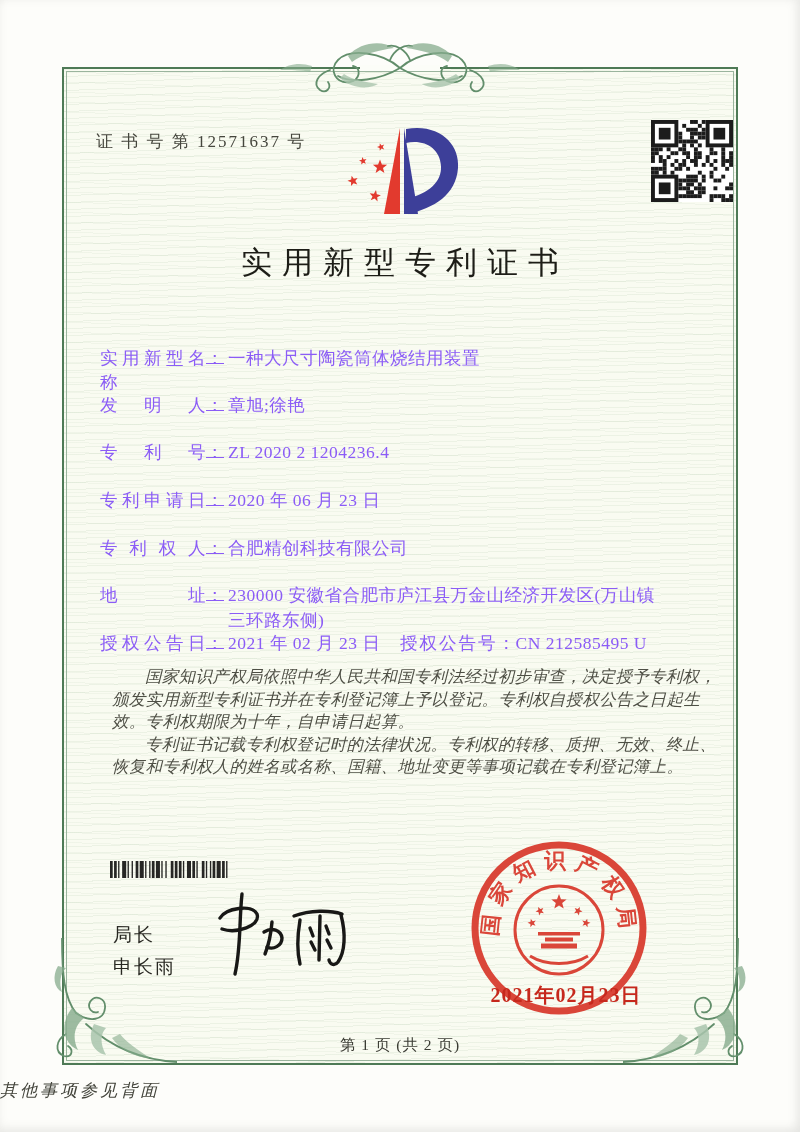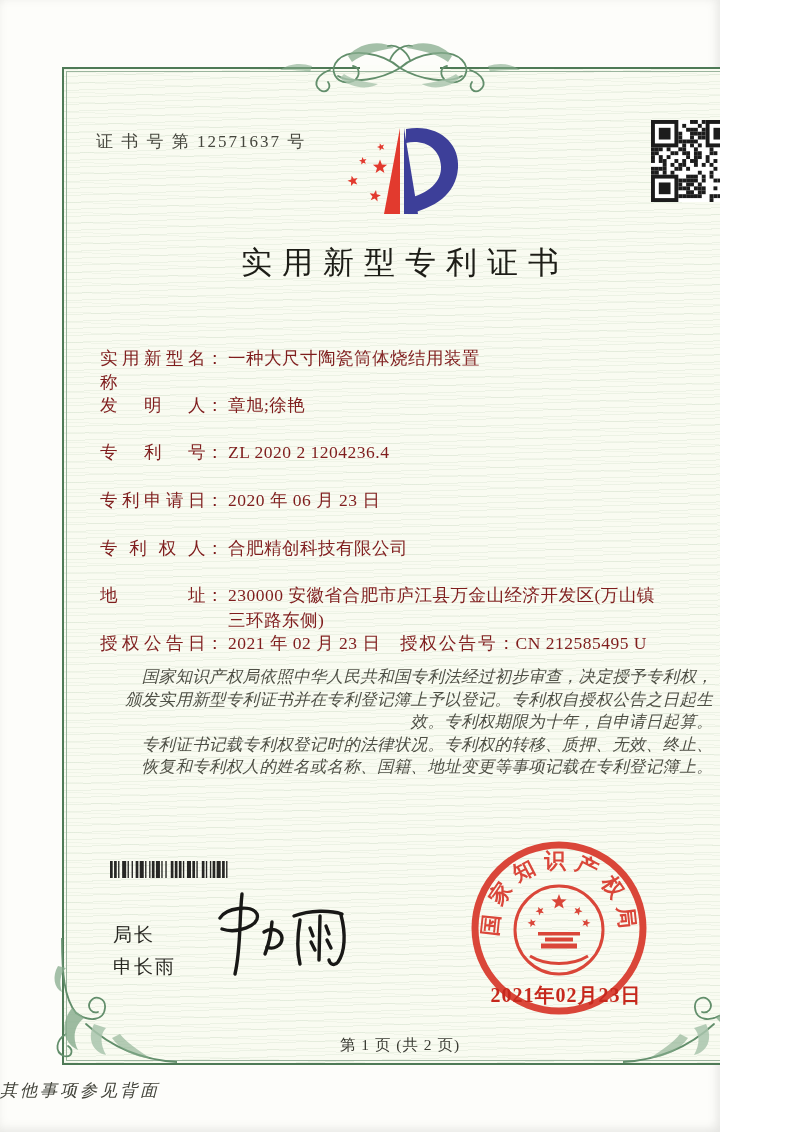--- a/index.html
+++ b/index.html
@@ -1,44 +1,44 @@
 <!DOCTYPE html>
 <html><head>
 <meta charset="utf-8">
 <style>
   html,body{margin:0;padding:0;background:#ffffff;}
   .page{
-    position:relative;width:720px;height:1132px;overflow:hidden;
+    position:relative;width:800px;height:1132px;overflow:hidden;
     background:#fdfdfa;
     box-shadow:inset -5px 0 10px rgba(0,0,0,.05), inset 0 -5px 10px rgba(0,0,0,.05);
     font-family:"Liberation Serif", serif;
   }
   .frame{
     position:absolute;left:62px;top:67px;width:672px;height:994px;
     border:2px solid #4e7a56;
     background:
       repeating-linear-gradient(178deg, rgba(120,160,115,.10) 0 1px, rgba(0,0,0,0) 1px 7px),
       repeating-linear-gradient(2deg, rgba(120,160,115,.07) 0 1px, rgba(0,0,0,0) 1px 10px),
       #f9fbf1;
   }
   .frame:before{
     content:"";position:absolute;left:2px;top:2px;right:2px;bottom:2px;
     border:1px solid #9ab49d;
   }
   .cert-no{position:absolute;left:96px;top:130px;font-size:17px;letter-spacing:2px;color:#45463d;}
   .title{position:absolute;left:0;top:242px;width:800px;text-align:center;
     font-size:31px;letter-spacing:10px;padding-left:10px;box-sizing:border-box;color:#1d1d17;}
-  .field{position:absolute;left:100px;font-size:17.5px;color:#7f1d1d;letter-spacing:.5px;}
+  .field{position:absolute;left:100px;font-size:17.5px;color:#8b5cf6;letter-spacing:.5px;text-decoration:underline;}
   .flabel{display:inline-block;width:106px;text-align:justify;text-align-last:justify;vertical-align:top;}
   .colon{vertical-align:top;}
   .fvalue{display:inline-block;vertical-align:top;margin-left:4px;max-width:438px;line-height:25px;}
   .extra{position:absolute;left:300px;top:0;white-space:nowrap;}
   .extra .flabel2{letter-spacing:2px;}
-  .body-text{position:absolute;left:97px;top:666px;width:616px;
-    font-size:16.5px;line-height:22.5px;color:#4e4f45;font-style:italic;letter-spacing:.3px;text-align:right;}
+  .body-text{position:absolute;left:112px;top:666px;width:616px;
+    font-size:16.5px;line-height:22.5px;color:#4e4f45;font-style:italic;letter-spacing:.3px;}
   .body-text p{margin:0;text-indent:2em;}
   .director{position:absolute;left:113px;font-family:Liberation Serif, serif;
     font-size:19px;color:#282822;letter-spacing:2px;}
   .seal-date{position:absolute;left:478px;top:982px;width:176px;text-align:center;
     font-size:20px;font-weight:bold;color:#c6281c;letter-spacing:1px;z-index:6;}
   .page-info{position:absolute;left:0;top:1035px;width:800px;text-align:center;
     font-size:15.5px;color:#3a3b33;letter-spacing:1px;font-family:Liberation Serif, serif;}
   .back-note{position:absolute;left:0;top:1079px;width:800px;
     font-size:17px;font-style:italic;color:#43443b;letter-spacing:3px;}
   .abs{position:absolute;}

